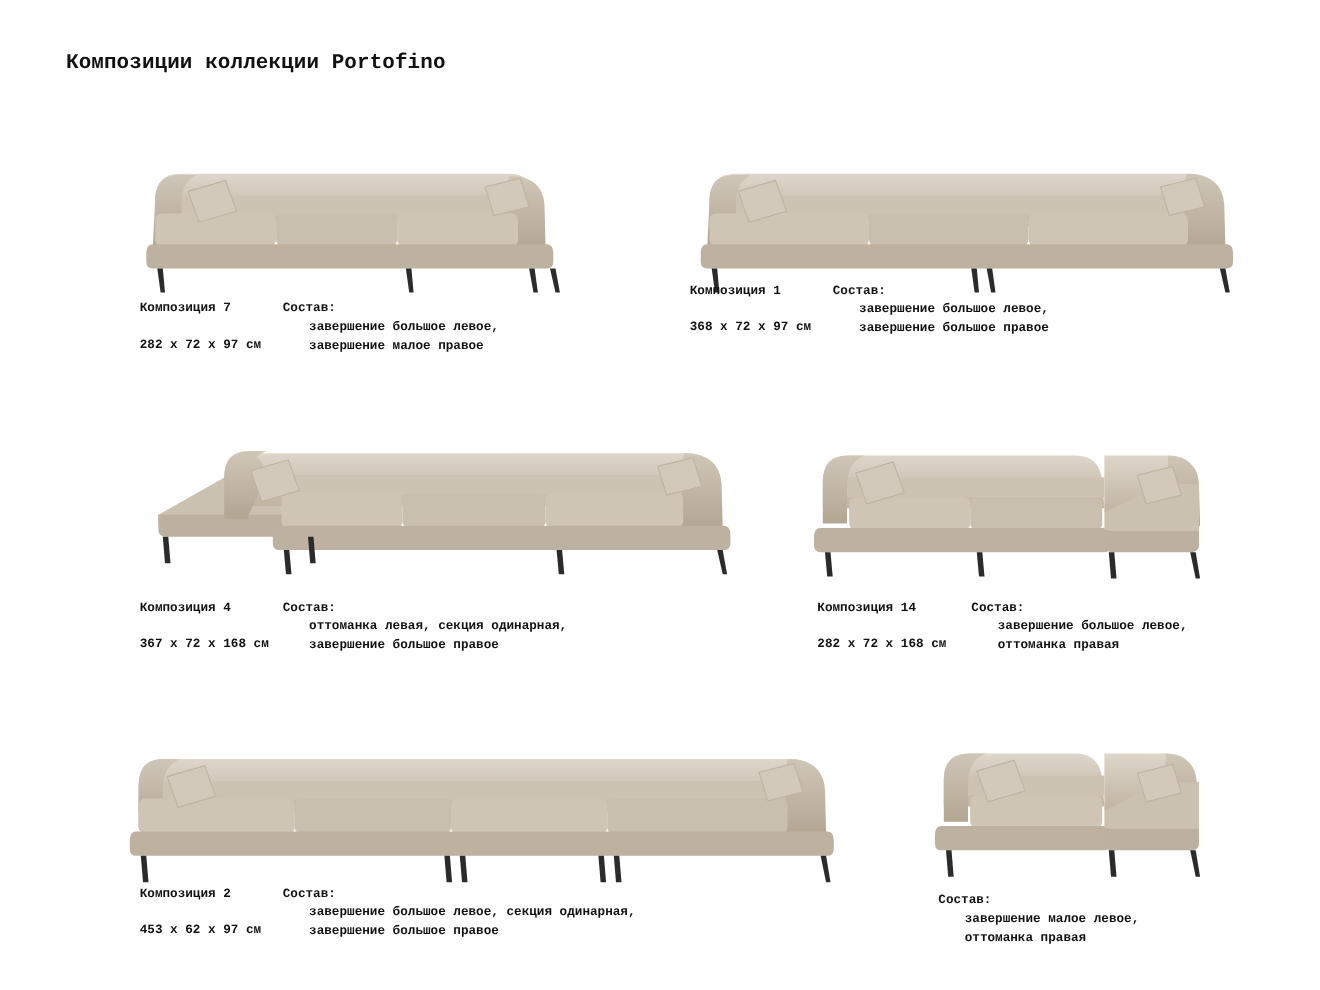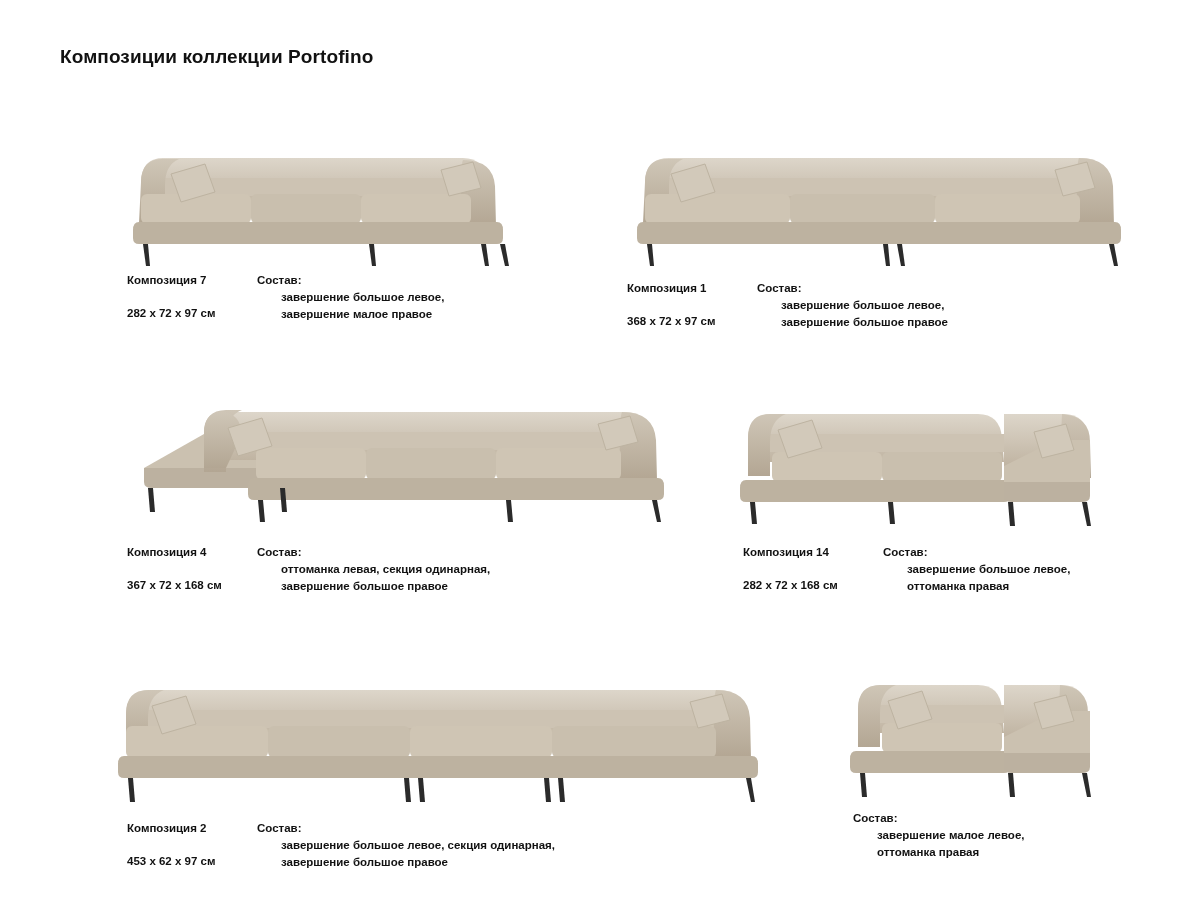--- a/index.html
+++ b/index.html
@@ -13,20 +13,21 @@
     font-family: "Liberation Sans", sans-serif;
     color: #1a1a1a;
     position: relative;
     overflow: hidden;
   }
   .page {
     position: relative;
     width: 1056px;
     height: 900px;
     background: #fff;
+    font-family: Liberation Mono, monospace;
   }
   .page-title {
     position: absolute;
     left: 60px;
     top: 46px;
     font-size: 19px;
     font-weight: bold;
     letter-spacing: 0.1px;
     color: #111111;
   }
@@ -177,21 +178,21 @@
             <path d="M44,44 l34,-10 l10,28 l-34,10 z" fill="#d2c9ba" stroke="#bdb3a1" stroke-width="1"></path>
             <path d="M428,40 l32,-8 l8,26 l-32,8 z" fill="#d2c9ba" stroke="#bdb3a1" stroke-width="1"></path>
             <g fill="#2b2b2b">
               <path d="M20,114 l5,0 l2,22 l-4,0 z"></path>
               <path d="M256,114 l5,0 l2,22 l-4,0 z"></path>
               <path d="M270,114 l5,0 l3,22 l-4,0 z"></path>
               <path d="M482,114 l5,0 l4,22 l-4,0 z"></path>
             </g>
           </svg>
         </div>
-        <div class="caption" style="left:-16px; top:180px;justify-content:center;">
+        <div class="caption" style="left:-16px; top:156px;justify-content:center;">
           <div class="cap-col-left">
             <div class="cap-name">Композиция 1</div>
             <div class="cap-dims">368 х 72 х 97 см</div>
           </div>
           <div class="cap-col-right">
             <div class="cap-label">Состав:</div>
             <div class="cap-text">завершение большое левое,</div>
             <div class="cap-text">завершение большое правое</div>
           </div>
         </div>
@@ -334,21 +335,21 @@
             <g fill="#2b2b2b">
               <path d="M20,116 l5,0 l2,24 l-5,0 z"></path>
               <path d="M296,116 l5,0 l2,24 l-5,0 z"></path>
               <path d="M310,116 l5,0 l2,24 l-5,0 z"></path>
               <path d="M436,116 l5,0 l2,24 l-5,0 z"></path>
               <path d="M450,116 l5,0 l2,24 l-5,0 z"></path>
               <path d="M638,116 l5,0 l4,24 l-4,0 z"></path>
             </g>
           </svg>
         </div>
-        <div class="caption" style="left:24px; top:188px;">
+        <div class="caption" style="left:24px; top:172px;">
           <div class="cap-col-left">
             <div class="cap-name">Композиция 2</div>
             <div class="cap-dims">453 х 62 х 97 см</div>
           </div>
           <div class="cap-col-right">
             <div class="cap-label">Состав:</div>
             <div class="cap-text">завершение большое левое, секция одинарная,</div>
             <div class="cap-text">завершение большое правое</div>
           </div>
         </div>

